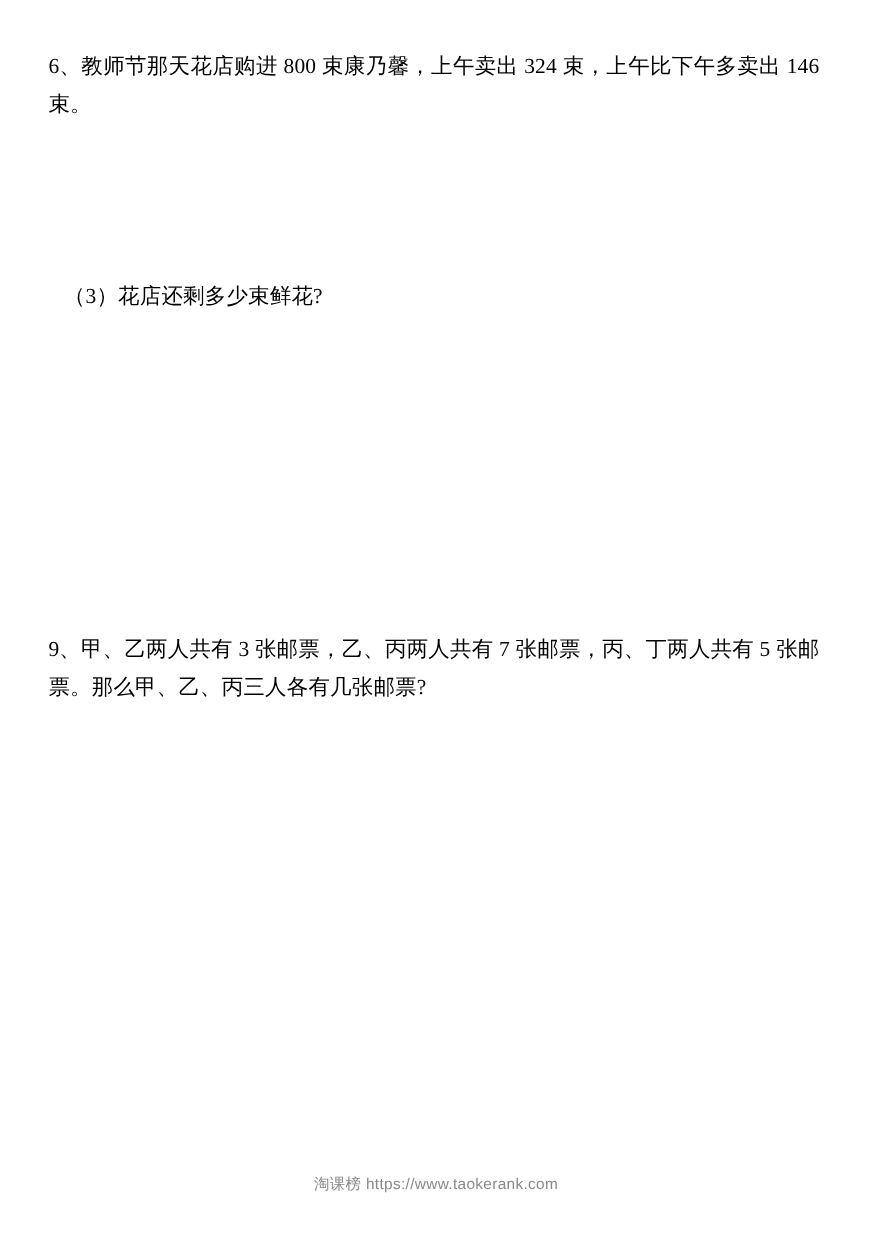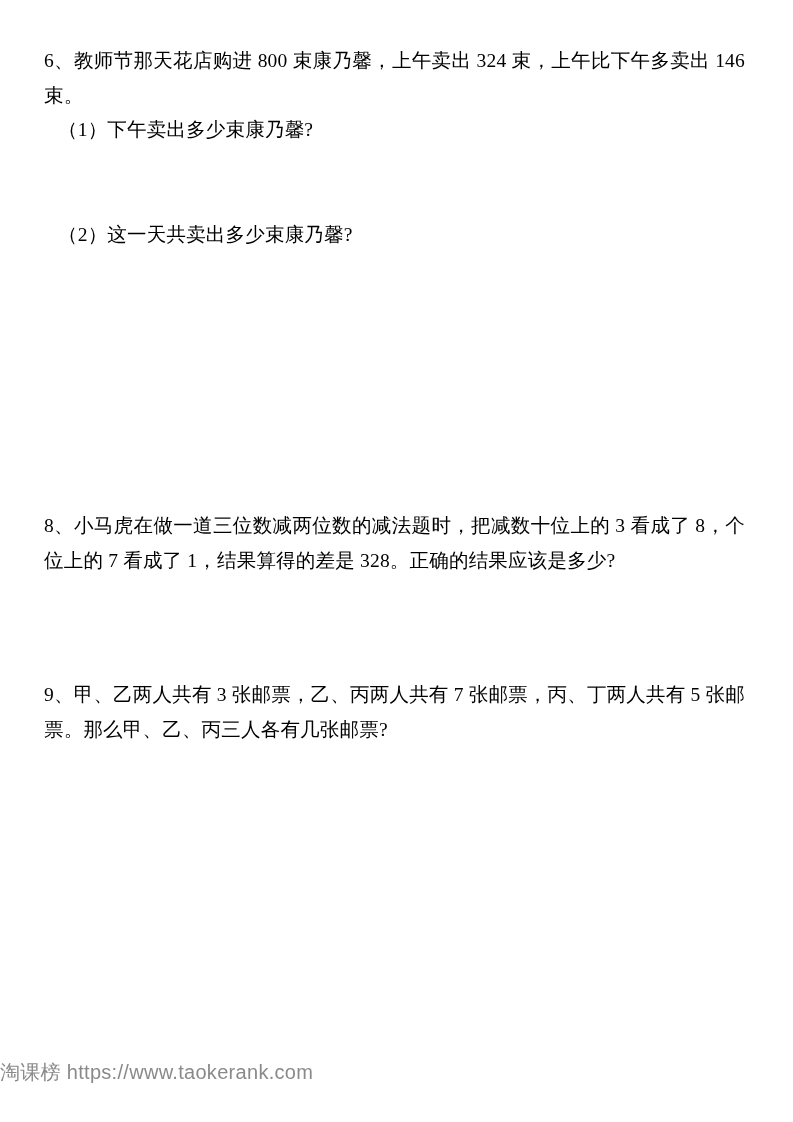--- a/index.html
+++ b/index.html
@@ -39,48 +39,44 @@
     line-height: 1.78;
   }
   .gap-md { height: 70px; }
   .gap-lg { height: 86px; }
   .gap-xl { height: 100px; }
   .footer {
     position: absolute;
     left: 0;
     right: 0;
     bottom: 36px;
-    text-align: left;
+    text-align: center;
     font-family: "Liberation Sans", sans-serif;
-    font-size: 20px;
+    font-size: 14px;
     color: #8a8a8a;
     letter-spacing: 0.3px;
   }
 </style>
 </head>
 <body>
 
 <div class="page">
 
   <div class="problem">
     <p class="problem-body">6、教师节那天花店购进 800 束康乃馨，上午卖出 324 束，上午比下午多卖出 146 束。</p>
-    <p class="sub-item">（1）下午卖出多少束康乃馨?</p>
     <div class="gap-md"></div>
-    <p class="sub-item">（2）这一天共卖出多少束康乃馨?</p>
     <div class="gap-md"></div>
+    <p class="sub-item">（3）花店还剩多少束鲜花?</p>
   </div>
 
   <div class="gap-lg"></div>
 
 
   <div class="gap-xl"></div>
 
-  <div class="problem">
-    <p class="problem-body">8、小马虎在做一道三位数减两位数的减法题时，把减数十位上的 3 看成了 8，个位上的 7 看成了 1，结果算得的差是 328。正确的结果应该是多少?</p>
-  </div>
 
   <div class="gap-xl"></div>
 
   <div class="problem">
     <p class="problem-body">9、甲、乙两人共有 3 张邮票，乙、丙两人共有 7 张邮票，丙、丁两人共有 5 张邮票。那么甲、乙、丙三人各有几张邮票?</p>
   </div>
 
   <div class="footer">淘课榜 https://www.taokerank.com</div>
 </div>
 

